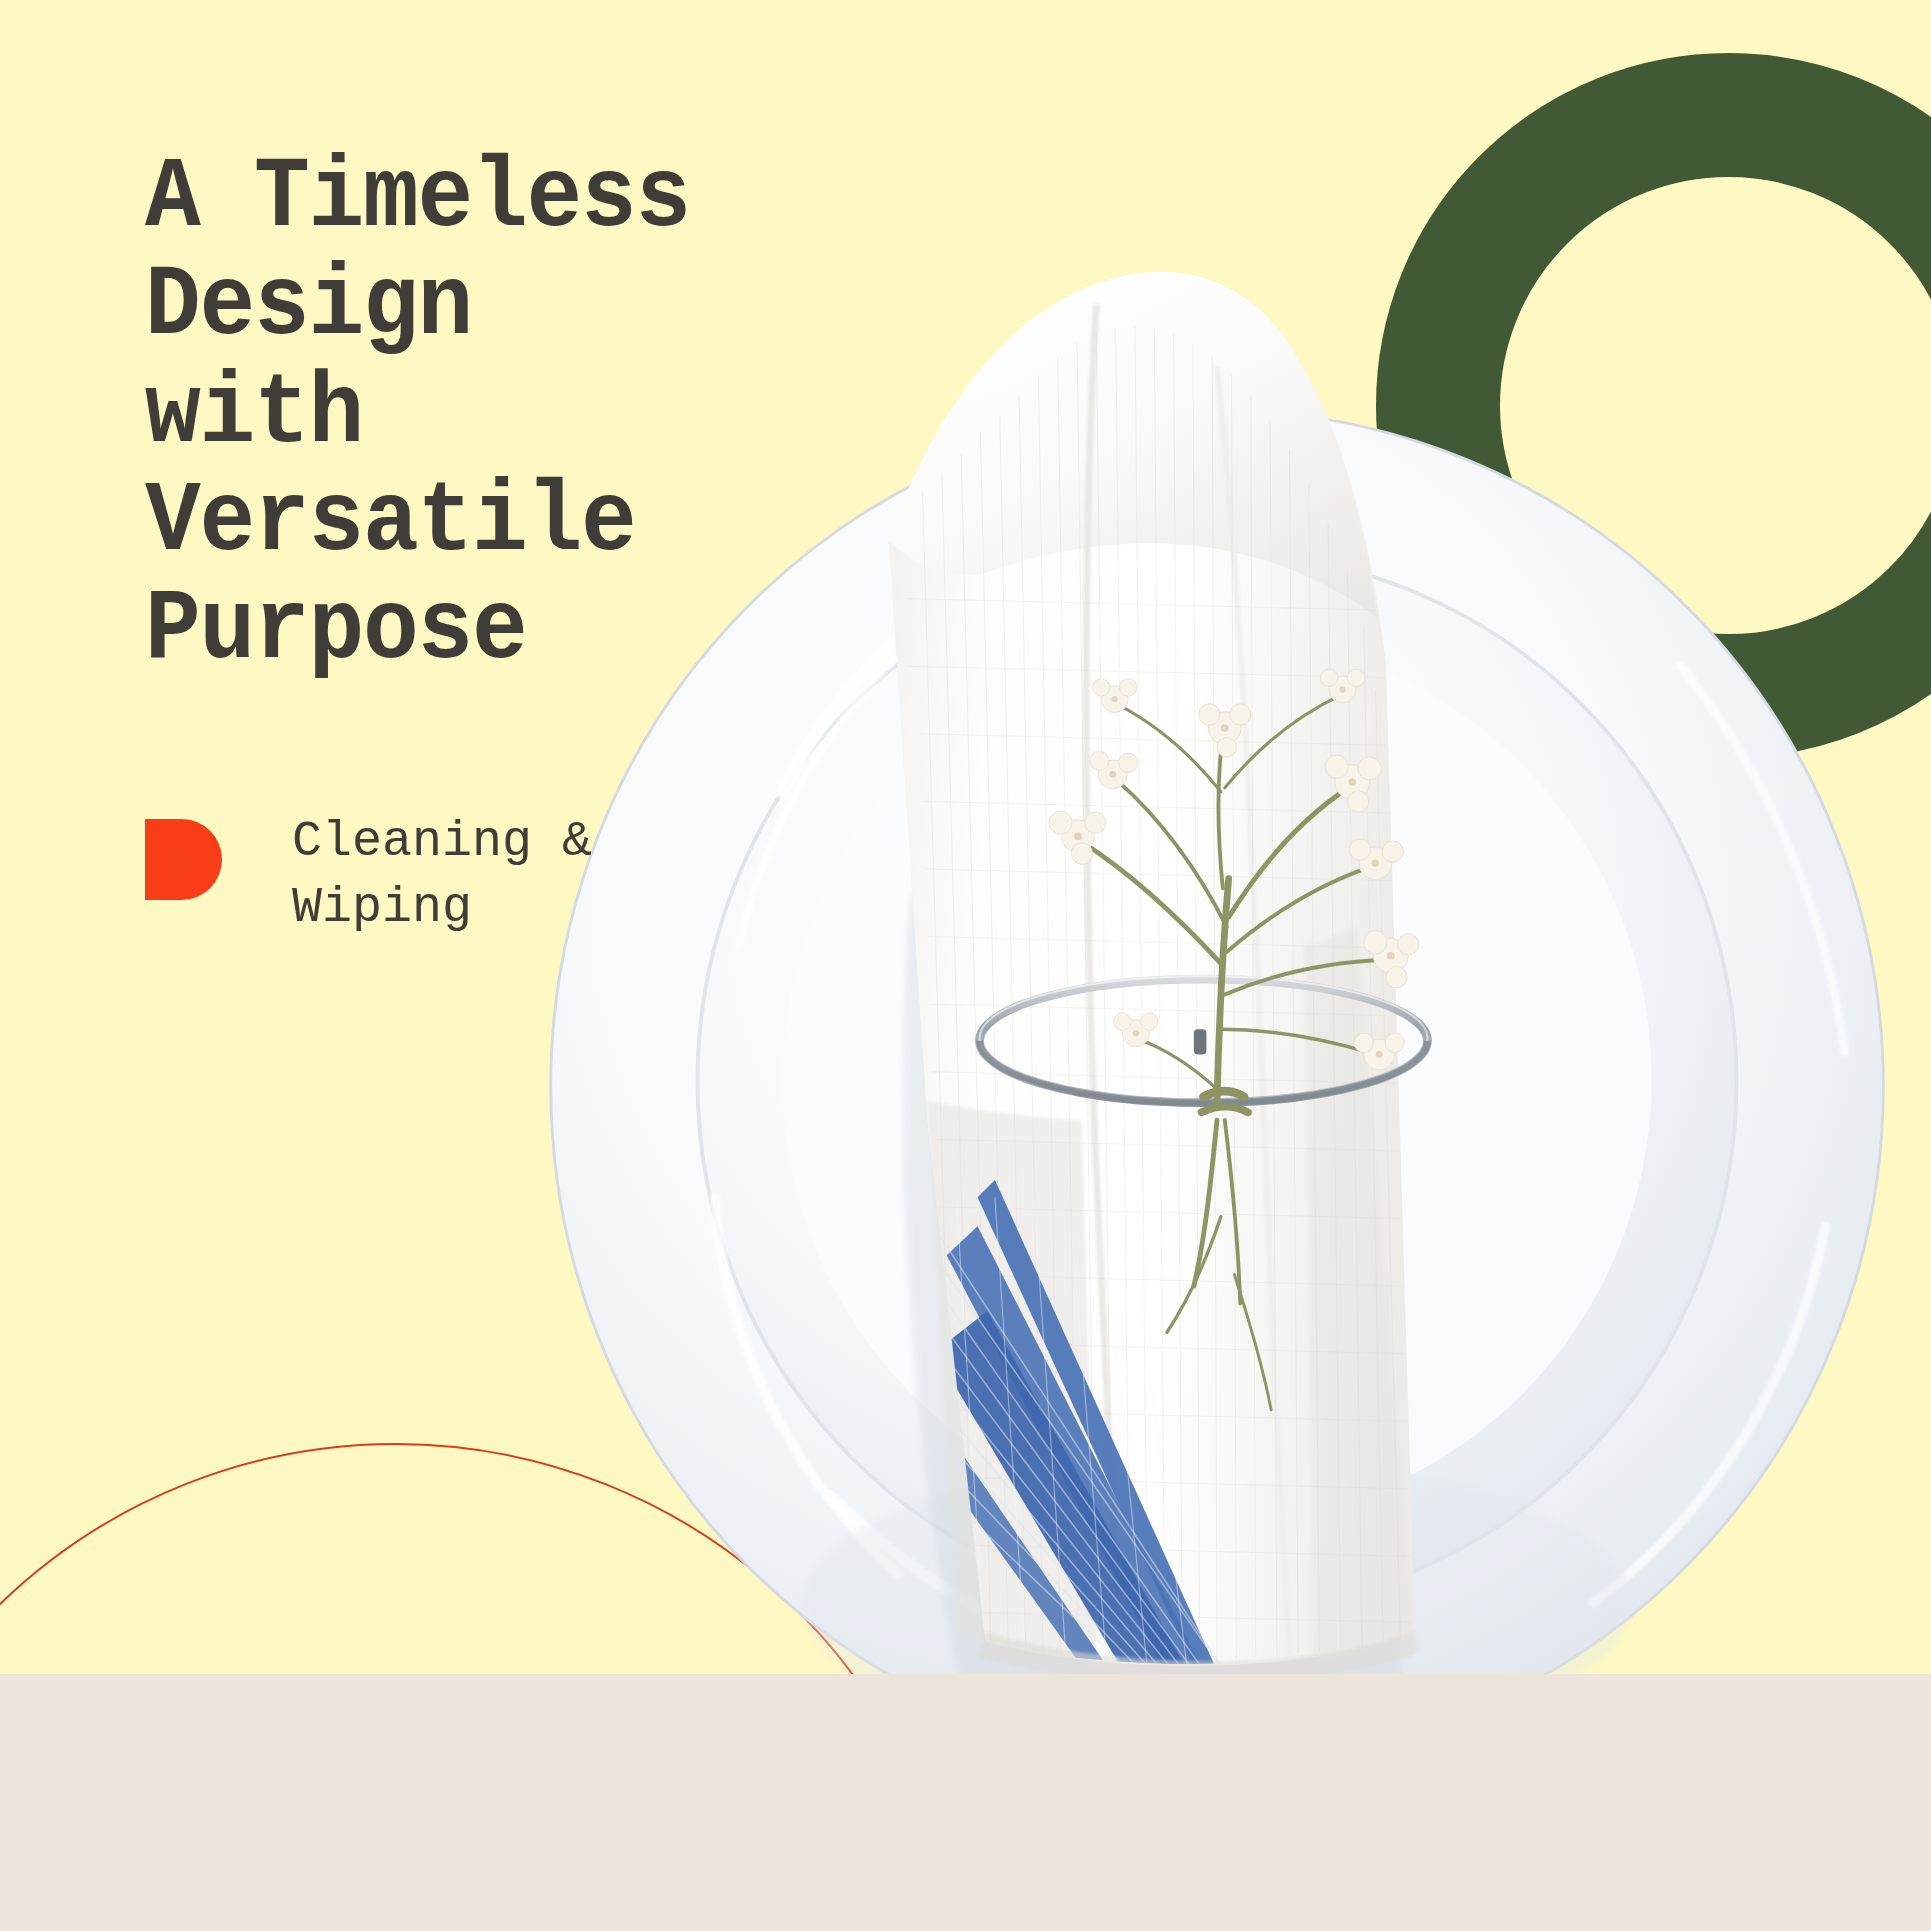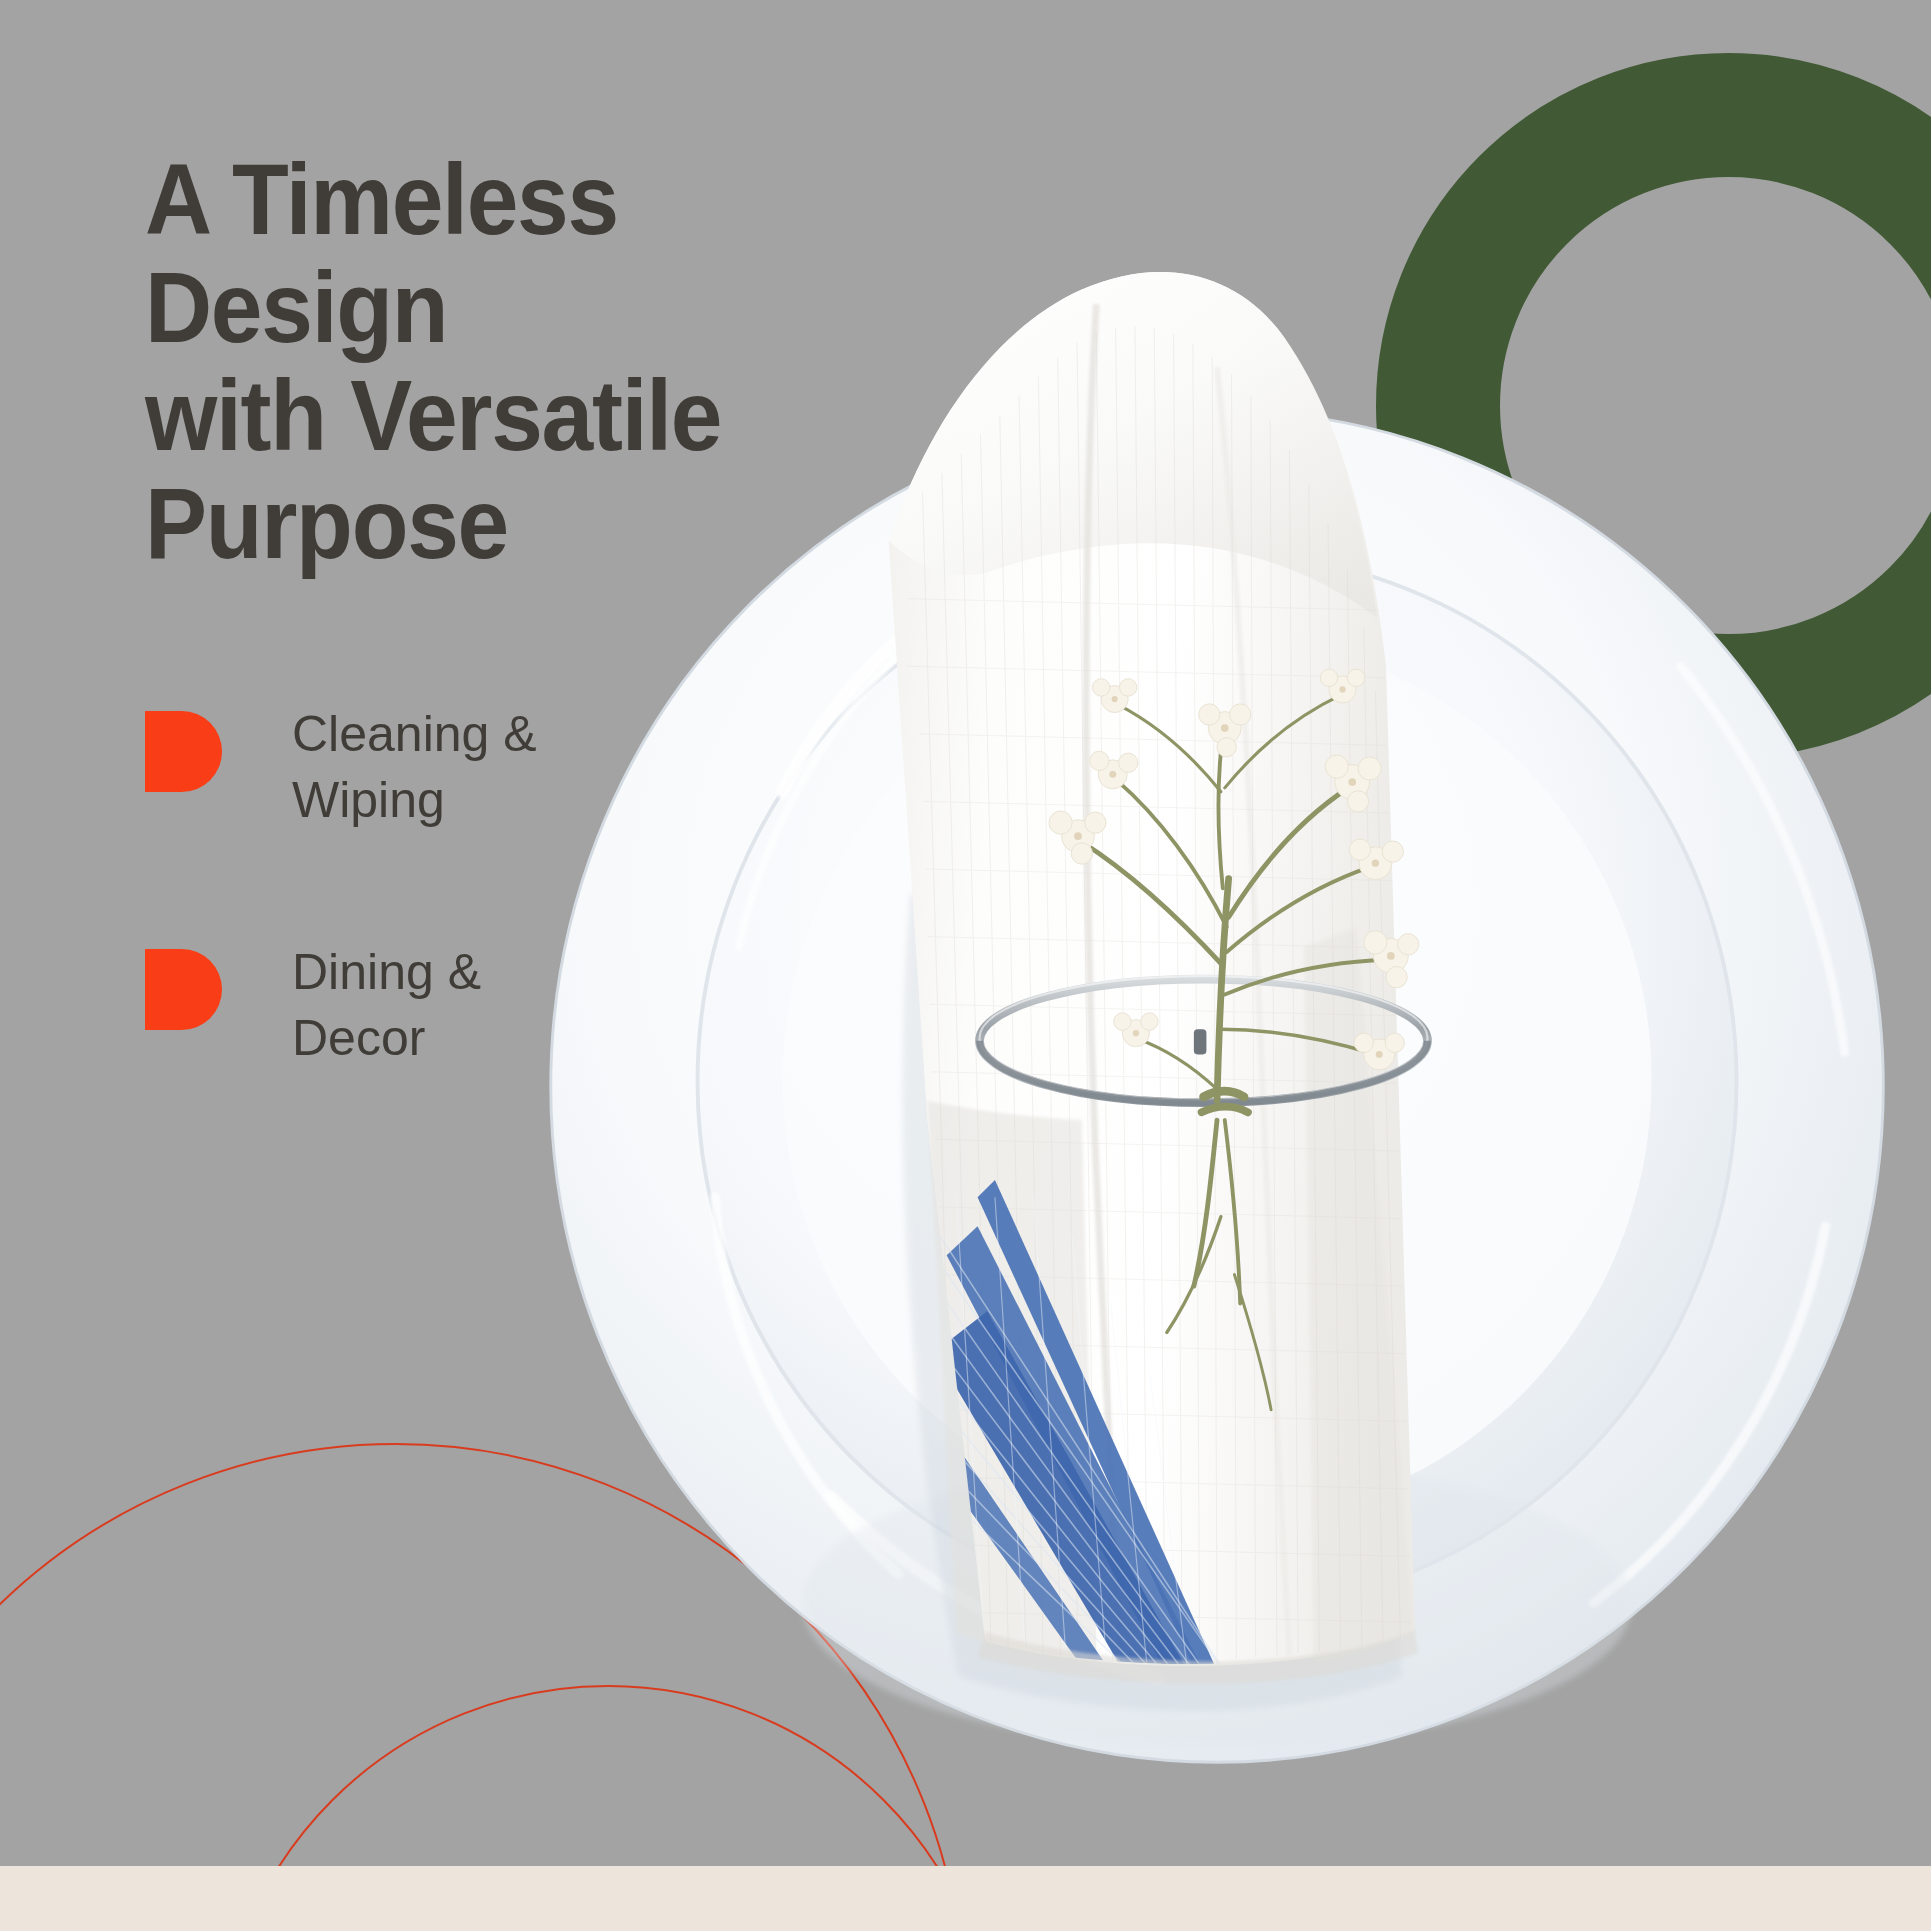--- a/index.html
+++ b/index.html
@@ -6,23 +6,24 @@
     margin: 0; padding: 0;
     width: 1931px; height: 1931px;
     overflow: hidden;
   }
   body {
     font-family: "Liberation Sans", sans-serif;
     background: #EDE4DC;
   }
   #stage {
     position: relative;
-    width: 1931px; height: 1866px;
-    background: #a3a3a3;
+    width: 1931px; height: 1674px;
+    background: #fef9c3;
     overflow: hidden;
+    font-family: Liberation Mono, monospace;
   }
 
   
   .green-ring {
     position: absolute;
     left: 1376px; top: 53px;
     width: 705px; height: 705px;
     border-radius: 50%;
     border: 124px solid #415A35;
     box-sizing: border-box;
@@ -369,22 +370,17 @@
     <h1 class="headline">A Timeless Design
 with Versatile
 Purpose</h1>
 
     <div class="bullets">
       <div class="bullet-row">
         <span class="bullet-marker"></span>
         <span class="bullet-label">Cleaning &amp;
 Wiping</span>
       </div>
-      <div class="bullet-row">
-        <span class="bullet-marker"></span>
-        <span class="bullet-label">Dining &amp;
-Decor</span>
-      </div>
     </div>
   </div>
 
 </div>
 
 
 </body></html>

